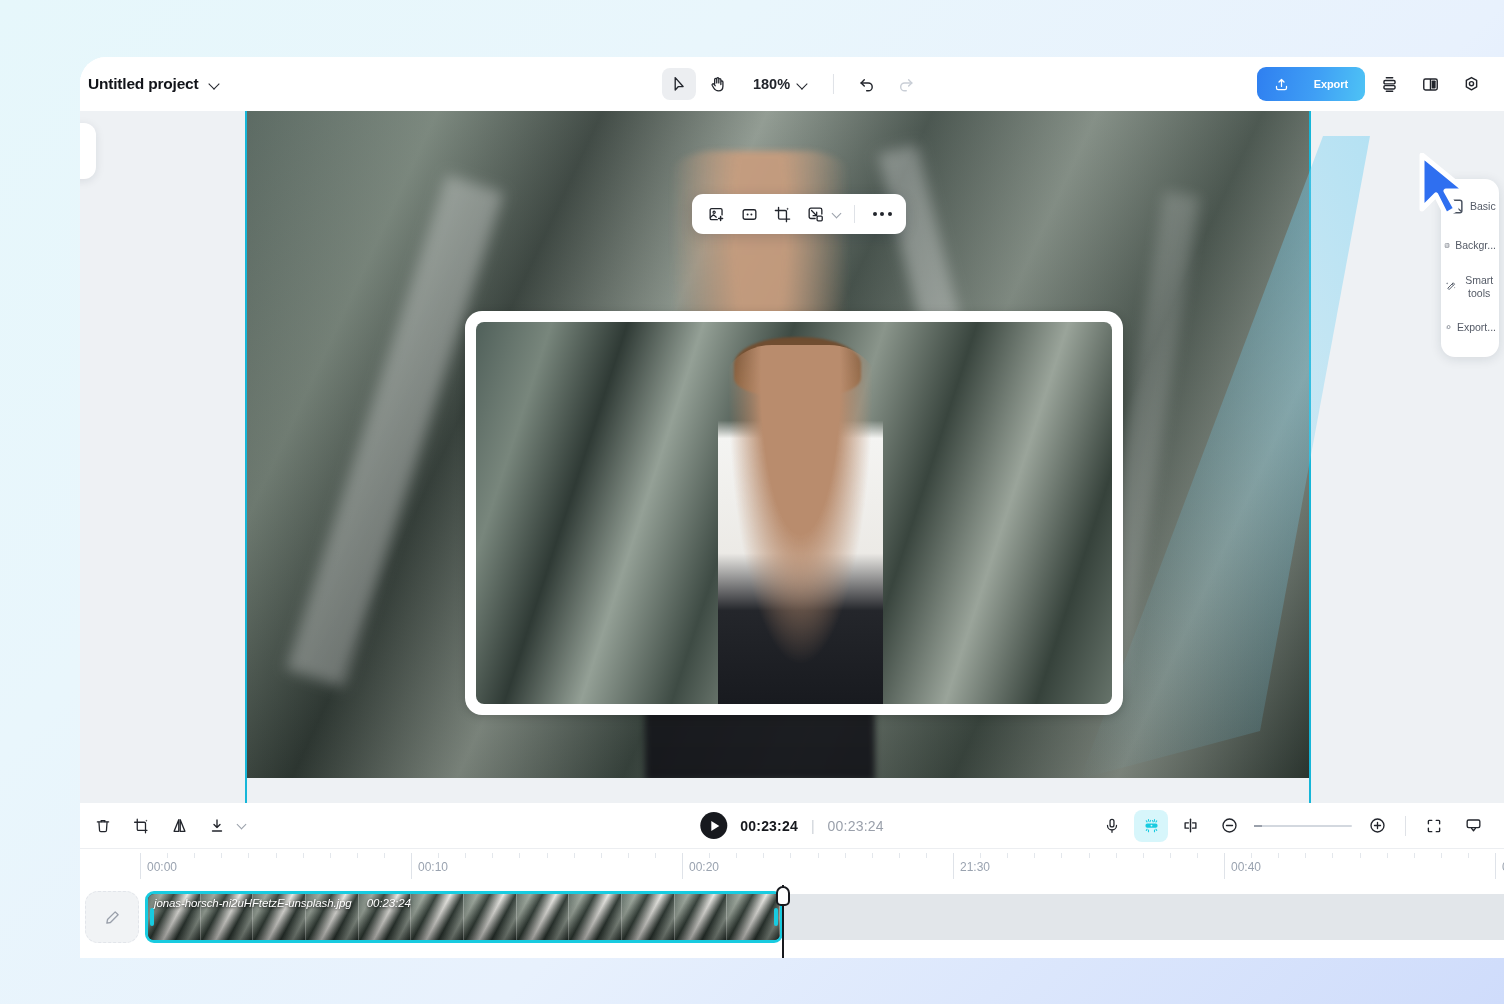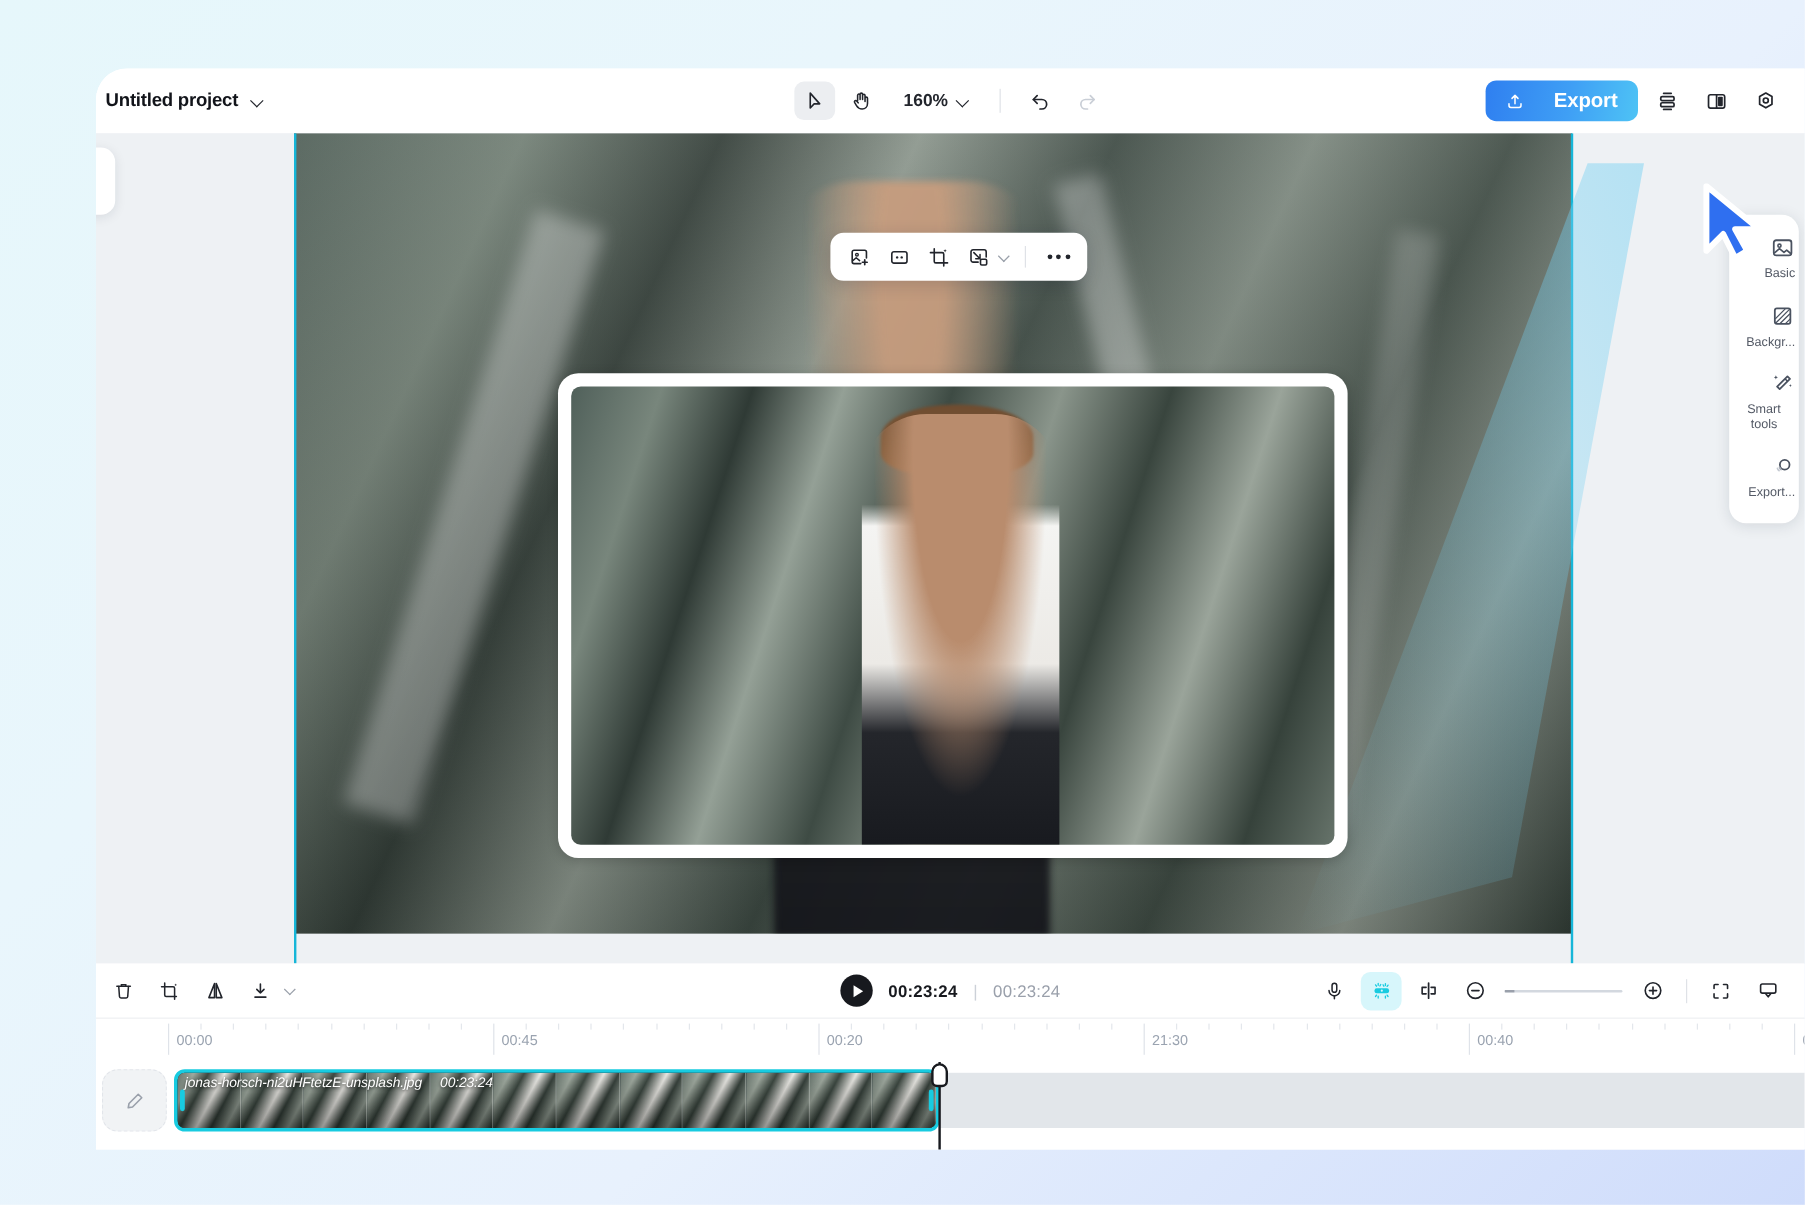--- a/index.html
+++ b/index.html
@@ -53,21 +53,21 @@
   .zoomsel .z { font-size: 14.5px; font-weight: 600; color: #22252c; }
   .vsep { width: 1px; height: 20px; background: #dfe2e7; margin: 0 12px; }
 
   #rightctl {
     position: absolute; right: 16px; display: flex; align-items: center; gap: 7px;
   }
   #export {
     display: flex; align-items: center; gap: 25px;
     background: linear-gradient(100deg,#2f7ff0 0%, #3f9ff5 55%, #4ec3f5 100%);
     color: #fff; border: none; border-radius: 9px;
-    padding: 0 17px; height: 34px; font-size: 17px; font-weight: 700;
+    padding: 0 17px; height: 34px; font-size: 11px; font-weight: 700;
     cursor: pointer; letter-spacing: -.1px;
   }
   .iconbtn {
     width: 34px; height: 32px; border-radius: 8px; border: none; background: transparent;
     display: flex; align-items: center; justify-content: center; cursor: pointer;
   }
 
   
   #stage {
     position: absolute; left: 0; top: 54px; right: 0; bottom: 155px;
@@ -145,21 +145,21 @@
   }
 
   
   #rpanel {
     position: absolute; right: 5px; top: 68px; width: 58px;
     background: #fff; border-radius: 14px; padding: 10px 0 12px;
     box-shadow: 0 2px 12px rgba(20,30,50,.12);
     display: flex; flex-direction: column; align-items: center; gap: 4px;
   }
   .ritem {
-    width: 56px; display:flex; flex-direction: column; align-items:flex-end; gap: 5px;
+    width: 56px; display:flex; align-items:center; gap: 5px;
     padding: 7px 2px; cursor: pointer;
   }
   .ritem .lb { font-size: 10.5px; color: #545a66; line-height: 12.5px; text-align:center; }
 
   
   #lpeek {
     position: absolute; left: -16px; top: 12px; width: 32px; height: 56px;
     background: #fff; border-radius: 12px; box-shadow: 0 2px 10px rgba(20,30,50,.10);
   }
 
@@ -245,21 +245,21 @@
         <svg width="18" height="18" viewBox="0 0 24 24" fill="none">
           <path d="M7 3.5v16.5l4.3-4.6h6.2L7 3.5z" stroke="#22252c" stroke-width="1.8" stroke-linejoin="round"></path>
         </svg>
       </button>
       <button class="tbtn">
         <svg width="19" height="19" viewBox="0 0 24 24" fill="none">
           <path d="M8.5 11V5.6a1.3 1.3 0 112.6 0V10m0-.5V4.6a1.3 1.3 0 112.6 0V10m0-.6V5.8a1.3 1.3 0 112.6 0V12m0-3.2a1.3 1.3 0 112.6 0v5.4c0 3.4-2.4 5.8-5.6 5.8-3.1 0-4.6-1.3-6-3.6l-2-3.4a1.35 1.35 0 012.2-1.5l1.6 2" stroke="#22252c" stroke-width="1.65" stroke-linecap="round" stroke-linejoin="round"></path>
         </svg>
       </button>
       <div class="zoomsel">
-        <span class="z">160%</span>
+        <span class="z">180%</span>
         <span class="chev"></span>
       </div>
       <span class="vsep"></span>
       <button class="tbtn">
         <svg width="19" height="19" viewBox="0 0 24 24" fill="none">
           <path d="M8 6L4 10l4 4" stroke="#22252c" stroke-width="1.8" stroke-linecap="round" stroke-linejoin="round"></path>
           <path d="M4 10h9a5 5 0 010 10h-2" stroke="#22252c" stroke-width="1.8" stroke-linecap="round"></path>
         </svg>
       </button>
       <button class="tbtn">
@@ -510,21 +510,21 @@
         <div class="rtick minor" style="left: 87.1px;"></div>
         <div class="rtick minor" style="left: 114.2px;"></div>
         <div class="rtick minor" style="left: 141.3px;"></div>
         <div class="rtick minor" style="left: 168.4px;"></div>
         <div class="rtick minor" style="left: 195.5px;"></div>
         <div class="rtick minor" style="left: 222.6px;"></div>
         <div class="rtick minor" style="left: 249.7px;"></div>
         <div class="rtick minor" style="left: 276.8px;"></div>
         <div class="rtick minor" style="left: 303.9px;"></div>
         <div class="rtick major" style="left: 331px;"></div>
-        <div class="rlab" style="left: 338px;">00:45</div>
+        <div class="rlab" style="left: 338px;">00:10</div>
         <div class="rtick minor" style="left: 358.1px;"></div>
         <div class="rtick minor" style="left: 385.2px;"></div>
         <div class="rtick minor" style="left: 412.3px;"></div>
         <div class="rtick minor" style="left: 439.4px;"></div>
         <div class="rtick minor" style="left: 466.5px;"></div>
         <div class="rtick minor" style="left: 493.6px;"></div>
         <div class="rtick minor" style="left: 520.7px;"></div>
         <div class="rtick minor" style="left: 547.8px;"></div>
         <div class="rtick minor" style="left: 574.9px;"></div>
         <div class="rtick major" style="left: 602px;"></div>

